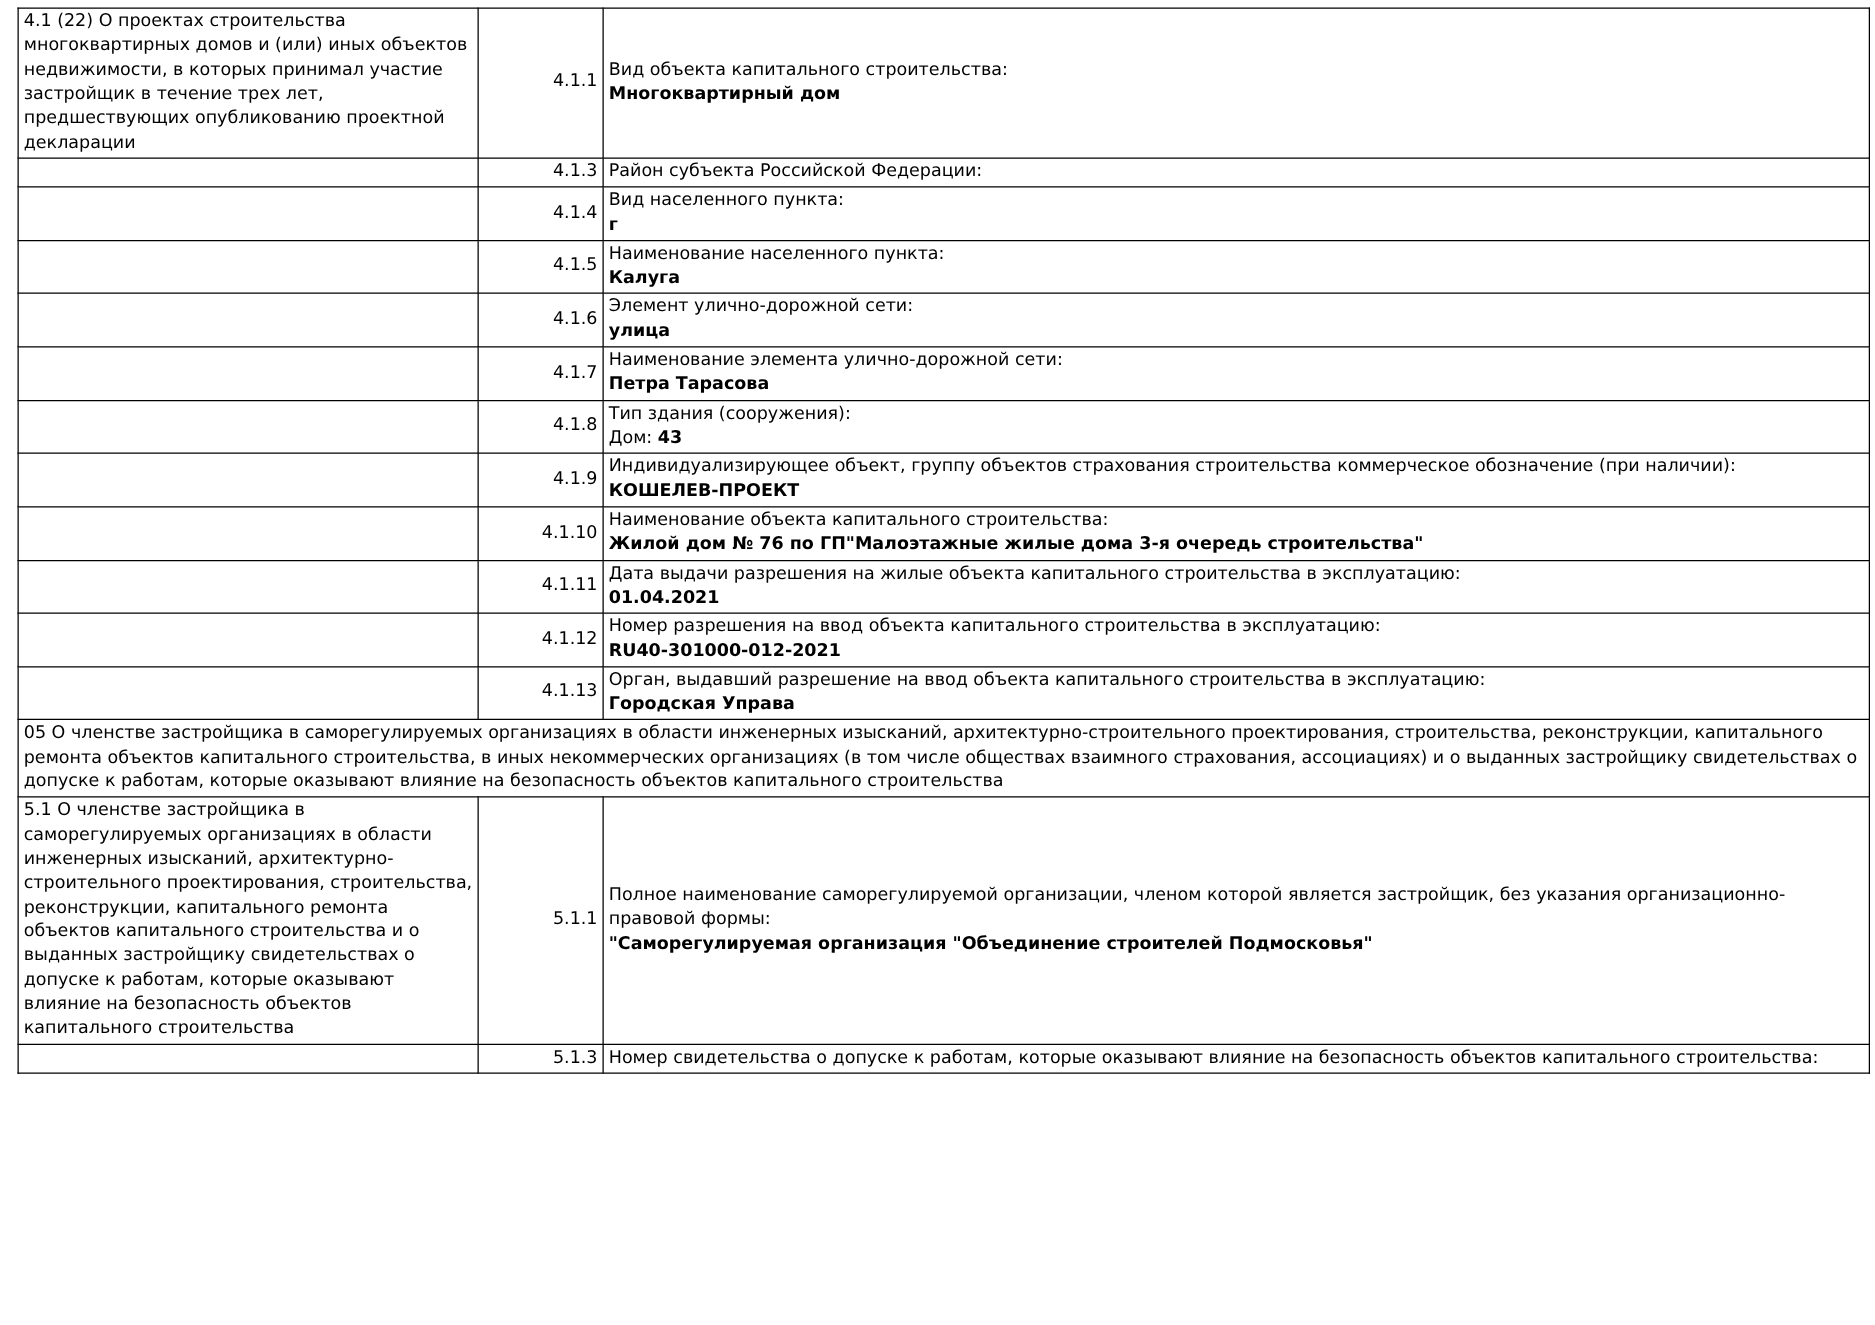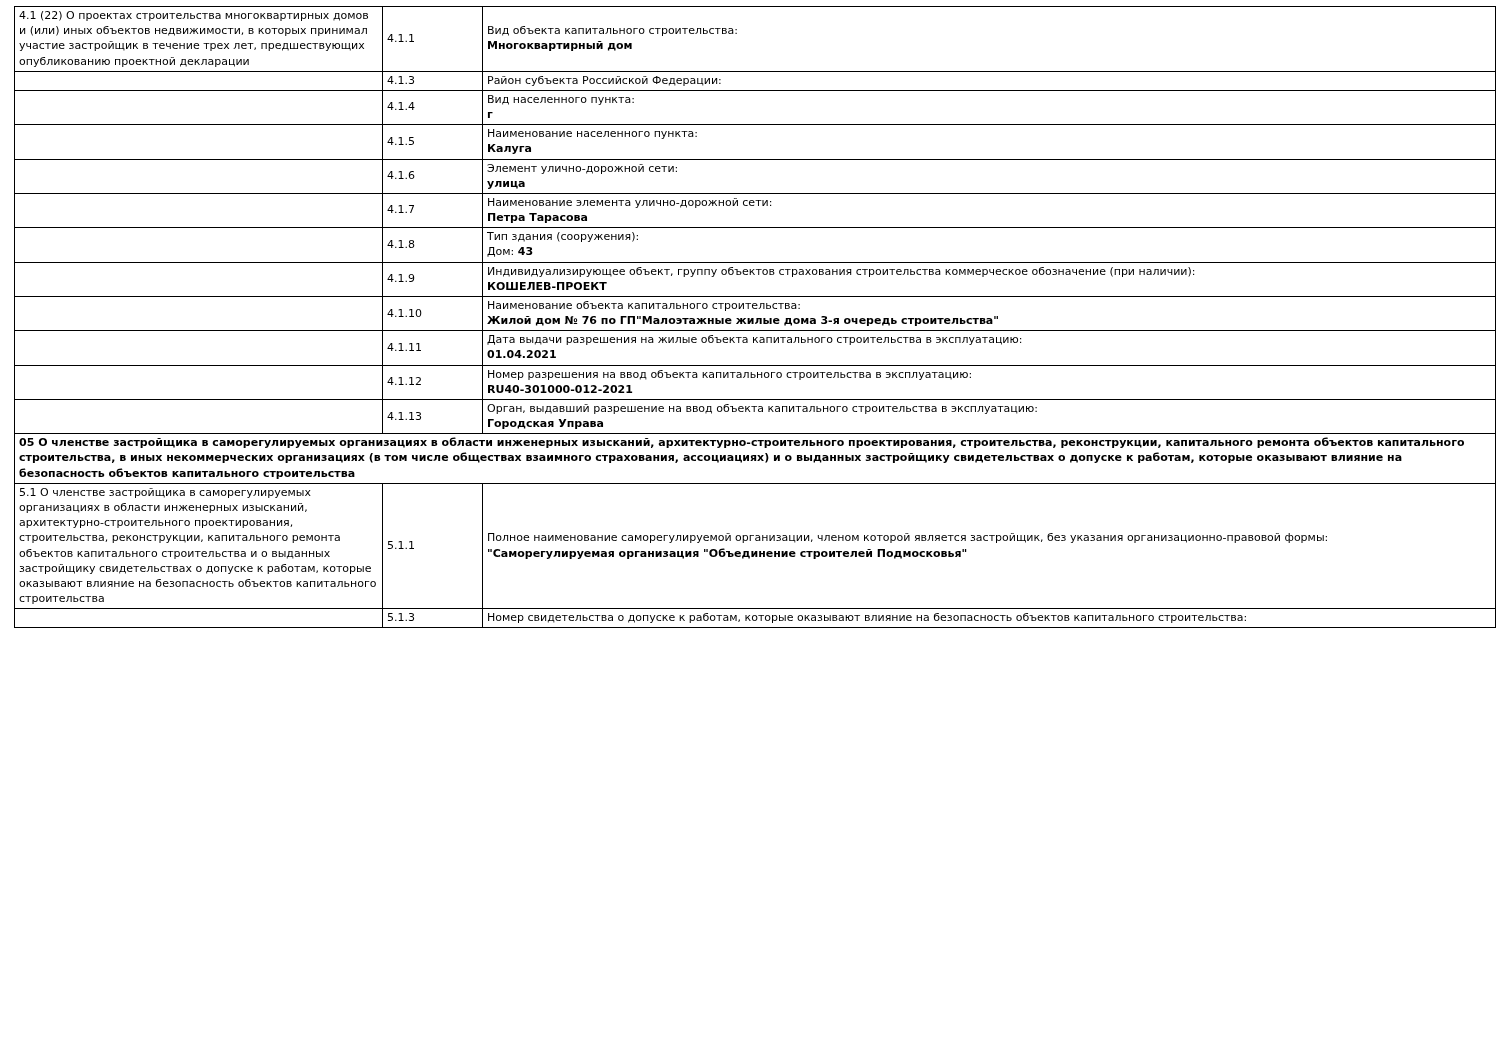--- a/index.html
+++ b/index.html
@@ -15,28 +15,28 @@
   }
   table.decl {
     border-collapse: collapse;
     table-layout: fixed;
     width: 1482px;
     margin: 6px 0 0 14px;
   }
   table.decl td {
     border: 1.5px solid #000000;
     padding: 1px 4px 2px 4px;
-    font-size: 11px;
+    font-size: 14px;
     line-height: 1.38;
     vertical-align: middle;
     word-wrap: break-word;
   }
   td.left  { vertical-align: top; }
-  td.code  { vertical-align: middle; }
-  td.section { font-weight: bold; }
+  td.code  { vertical-align: middle; text-align: right; }
+  td.section { font-weight: normal; }
   .valueline .value  { font-weight: bold; }
   .valueline .prefix { font-weight: normal; text-align: right; }
   col.c-left { width: 368px; }
   col.c-code { width: 100px; }
 </style>
 </head>
 <body>
 
 <table class="decl">
   <colgroup>

